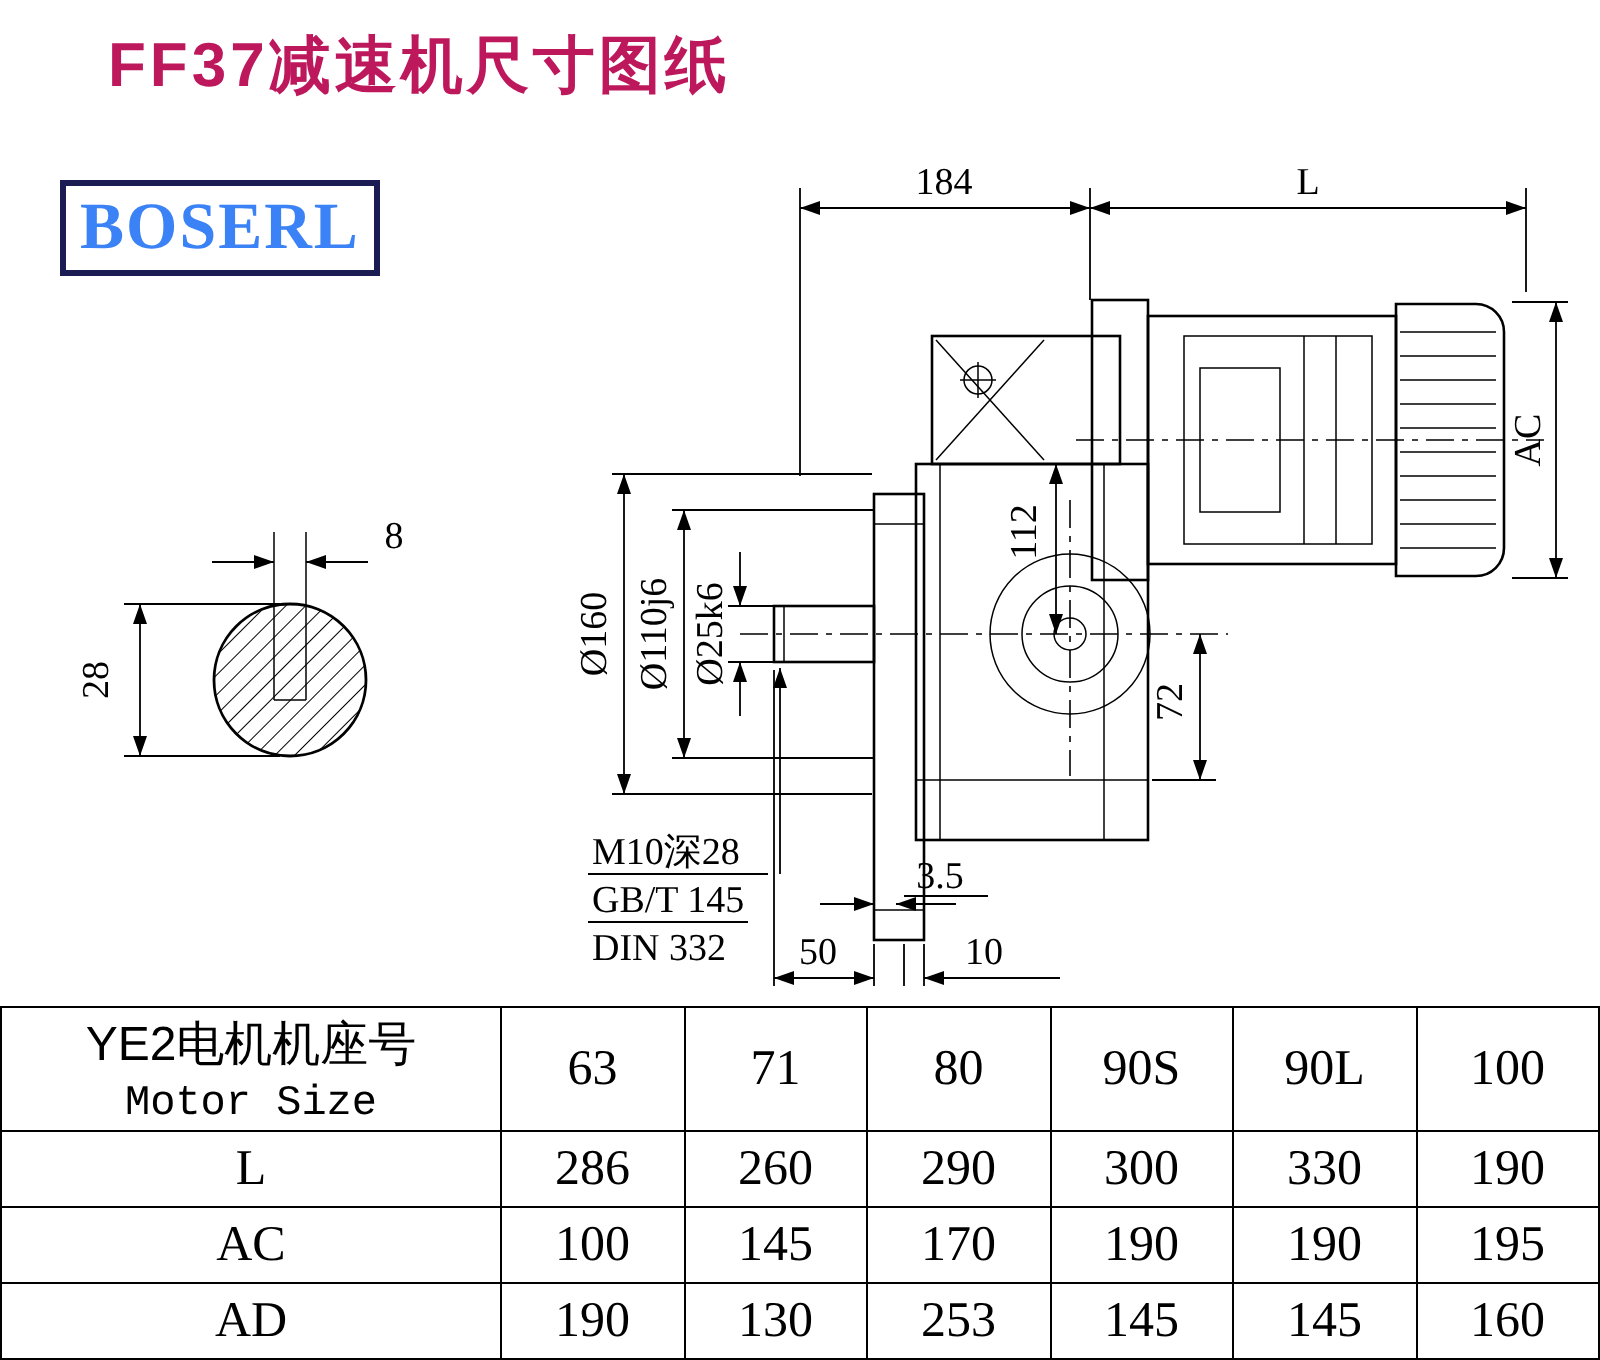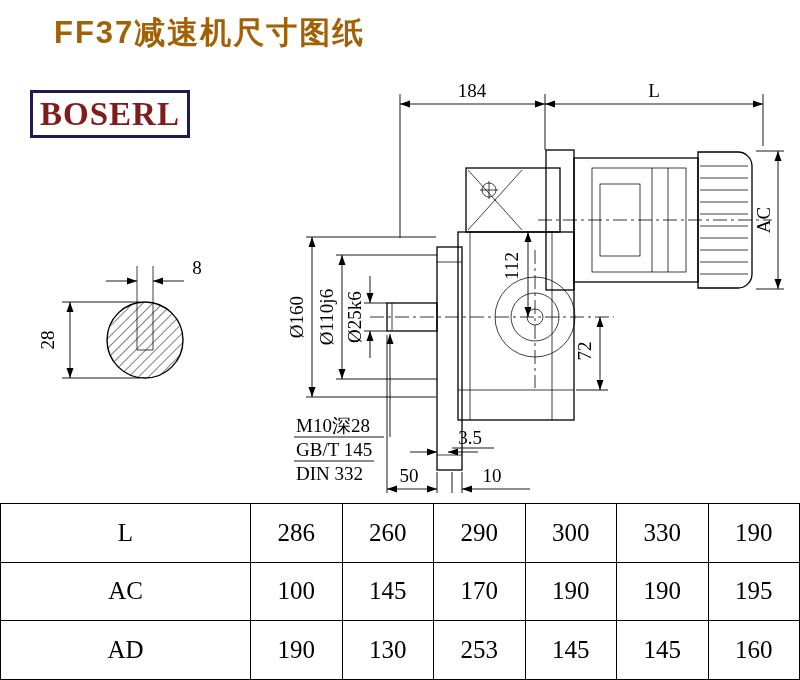--- a/index.html
+++ b/index.html
@@ -1,23 +1,23 @@
 <!DOCTYPE html>
 <html><head>
 <meta charset="utf-8">
 <style>
   html,body{margin:0;padding:0;background:#fff;}
   .page{position:relative;width:800px;height:680px;background:#fff;overflow:hidden;
         font-family:"Liberation Sans",sans-serif;}
   .title{position:absolute;left:54px;top:12px;font-weight:bold;font-size:31px;
-         letter-spacing:2px;color:#a16207;}
+         letter-spacing:2px;color:#be185d;}
   .logo{position:absolute;left:30px;top:90px;width:154px;height:42px;
         border:3px solid #1c1c55;display:flex;align-items:center;justify-content:center;
         font-family:"Liberation Serif",serif;font-weight:bold;font-size:33px;
-        color:#7f1d1d;letter-spacing:1px;background:#fff;}
+        color:#3b82f6;letter-spacing:1px;background:#fff;}
   svg.drawing{position:absolute;left:0;top:0;}
   .ol{fill:none;stroke:#000;stroke-width:1.3;}
   .tl{fill:none;stroke:#000;stroke-width:0.75;}
   .dl{fill:none;stroke:#000;stroke-width:0.9;}
   .cl{fill:none;stroke:#000;stroke-width:0.8;stroke-dasharray:14 4 3 4;}
   text.dim{font-family:"Liberation Serif",serif;font-size:19px;fill:#000;}
   .dim-table{position:absolute;left:0;top:503px;width:800px;height:177px;
              border-collapse:collapse;table-layout:fixed;
              font-family:"Liberation Serif",serif;}
   .dim-table td{border:1.6px solid #000;text-align:center;vertical-align:middle;
@@ -163,20 +163,32 @@
     <colgroup>
       <col style="width:250px">
         <col>
         <col>
         <col>
         <col>
         <col>
         <col>
     </colgroup>
     <tbody>
+        <tr style="height:62px">
+      <td>
+        <div class="cn">YE2电机机座号</div>
+        <div class="en">Motor Size</div>
+      </td>
+      <td>63</td>
+      <td>71</td>
+      <td>80</td>
+      <td>90S</td>
+      <td>90L</td>
+      <td>100</td>
+    </tr>
     <tr style="height:38px">
       <td>L</td>
       <td>286</td>
       <td>260</td>
       <td>290</td>
       <td>300</td>
       <td>330</td>
       <td>190</td>
     </tr>
     <tr style="height:38px">

